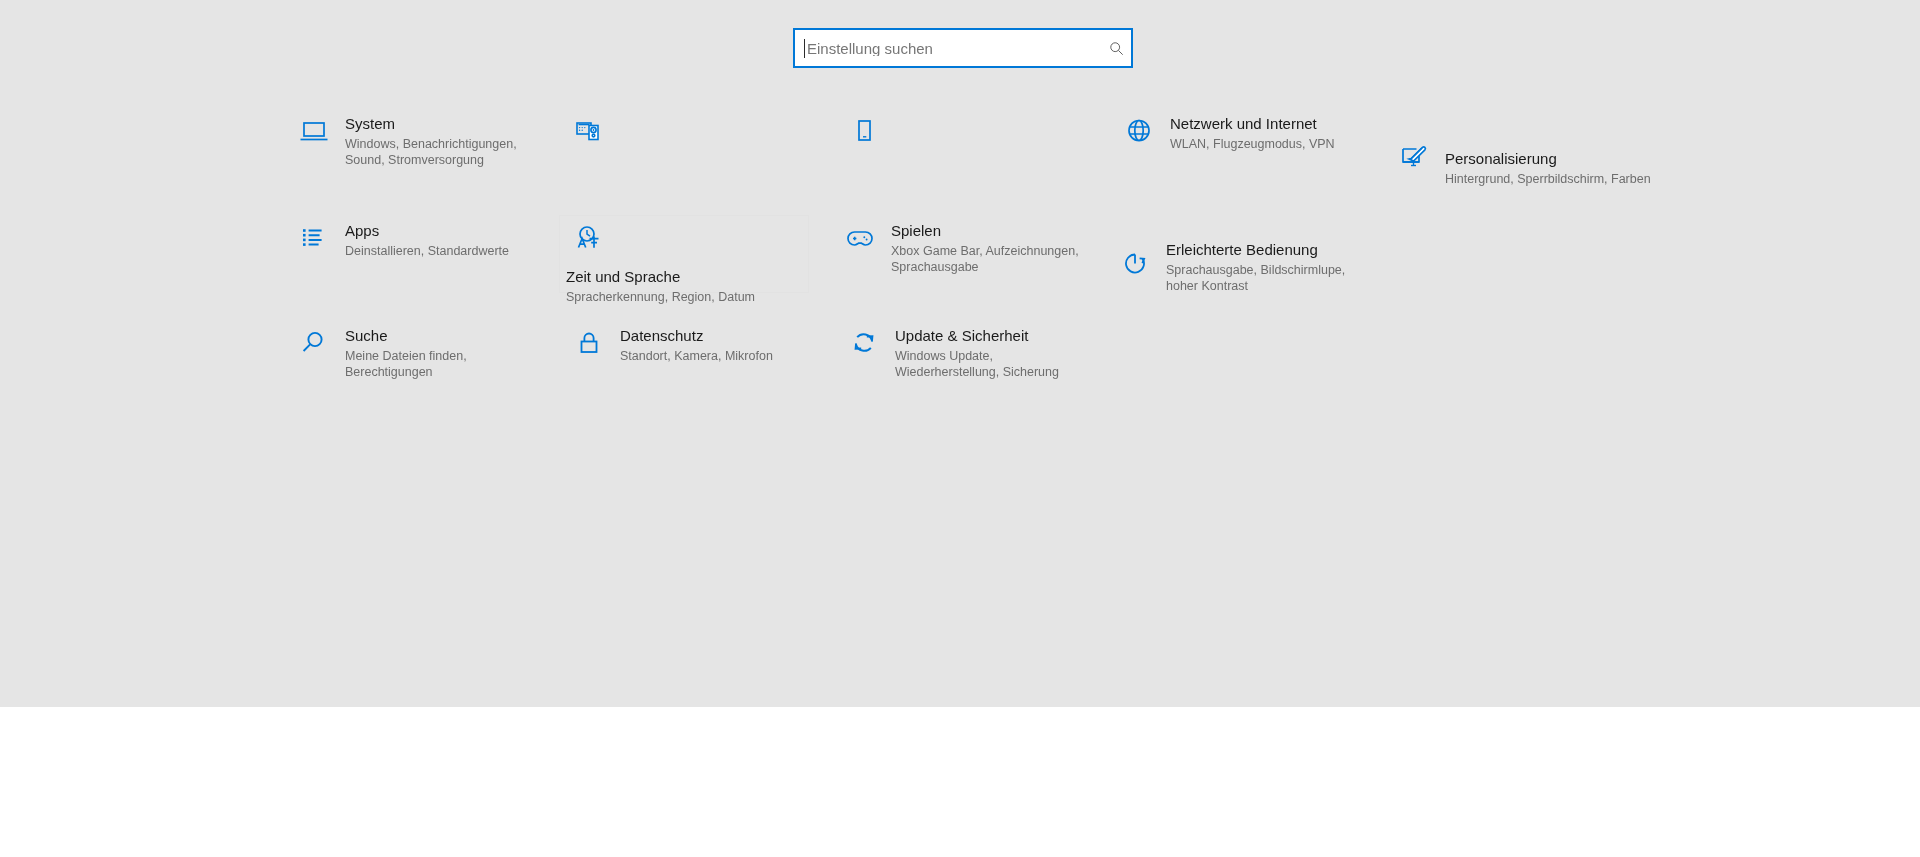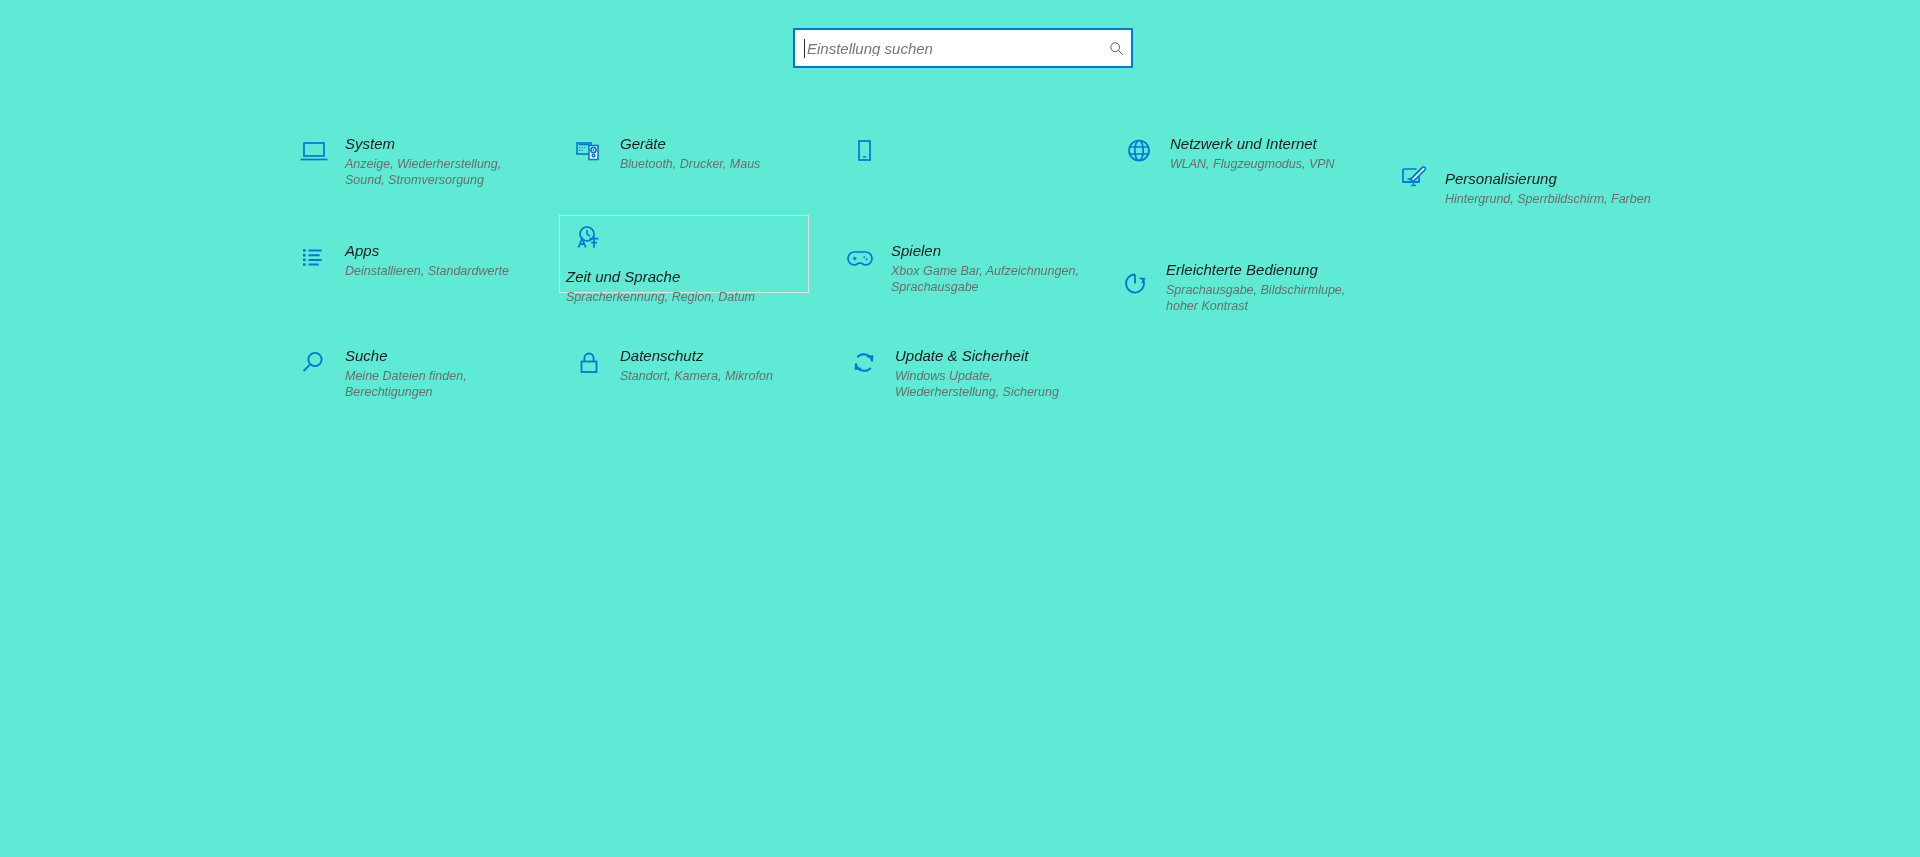--- a/index.html
+++ b/index.html
@@ -9,23 +9,22 @@
     width: 1920px;
     height: 857px;
     background: #ffffff;
     font-family: "Liberation Sans", sans-serif;
     overflow: hidden;
   }
 
   #settings-page {
     position: relative;
     width: 1920px;
-    height: 857px;
-    background: #5eead4;
-    font-style: italic;
+    height: 707px;
+    background: #e5e5e5;
   }
 
   
   .search-row {
     position: absolute;
     left: 0;
     top: 28px;
     width: 1920px;
     height: 40px;
   }
@@ -85,21 +84,20 @@
     position: relative;
     width: 248px;
     height: 74px;
     margin-right: 27px;
     padding: 0;
     display: flex;
     align-items: flex-start;
     background: transparent;
     border: 1px solid transparent;
     cursor: default;
-    margin-top: 20px;
   }
   .tile.wide { width: 270px; margin-right: 5px; align-items: flex-end; }
   .tile.hover {
     border: 1px solid #e2e2e2;
     width: 250px;
     height: 78px;
     margin-top: -6px;
     padding-top: 6px;
     padding-left: 6px;
     margin-left: -6px;
@@ -159,44 +157,40 @@
 
       <div class="tile">
         <div class="tile-icon">
           <svg width="32" height="32" viewBox="0 0 32 32" fill="none" stroke="#0078d7" stroke-width="1.7">
             <rect x="6" y="8" width="20" height="13"></rect>
             <path d="M2.5 24.5 H29.5"></path>
           </svg>
         </div>
         <div class="tile-text">
           <div class="tile-title">System</div>
-          <div class="tile-sub">Anzeige, Wiederherstellung, Sound, Stromversorgung</div>
+          <div class="tile-sub">Windows, Benachrichtigungen, Sound, Stromversorgung</div>
         </div>
       </div>
 
       <div class="tile">
         <div class="tile-icon">
           <svg width="32" height="32" viewBox="0 0 32 32" fill="none" stroke="#0078d7" stroke-width="1.6">
             <rect x="4" y="8" width="14" height="11"></rect>
             <path d="M5.5 9.6h11" stroke-width="1.4"></path>
             <circle cx="6.6" cy="12.6" r="0.7" fill="#0078d7" stroke="none"></circle>
             <circle cx="9.2" cy="12.6" r="0.7" fill="#0078d7" stroke="none"></circle>
             <circle cx="11.8" cy="12.6" r="0.7" fill="#0078d7" stroke="none"></circle>
             <circle cx="6.6" cy="15.3" r="0.7" fill="#0078d7" stroke="none"></circle>
             <circle cx="9.2" cy="15.3" r="0.7" fill="#0078d7" stroke="none"></circle>
             <rect x="16" y="10.5" width="9" height="14" fill="#ffffff"></rect>
             <circle cx="20.5" cy="15" r="2.6"></circle>
             <circle cx="20.5" cy="15" r="0.9" fill="#0078d7" stroke="none"></circle>
             <circle cx="20.5" cy="20.6" r="1.3"></circle>
           </svg>
         </div>
-        <div class="tile-text">
-          <div class="tile-title">Geräte</div>
-          <div class="tile-sub">Bluetooth, Drucker, Maus</div>
-        </div>
       </div>
 
       <div class="tile">
         <div class="tile-icon">
           <svg width="32" height="32" viewBox="0 0 32 32" fill="none" stroke="#0078d7" stroke-width="1.7">
             <rect x="11" y="6" width="11" height="19"></rect>
             <path d="M15 21.8h3.3" stroke-width="1.4"></path>
           </svg>
         </div>
       </div>

